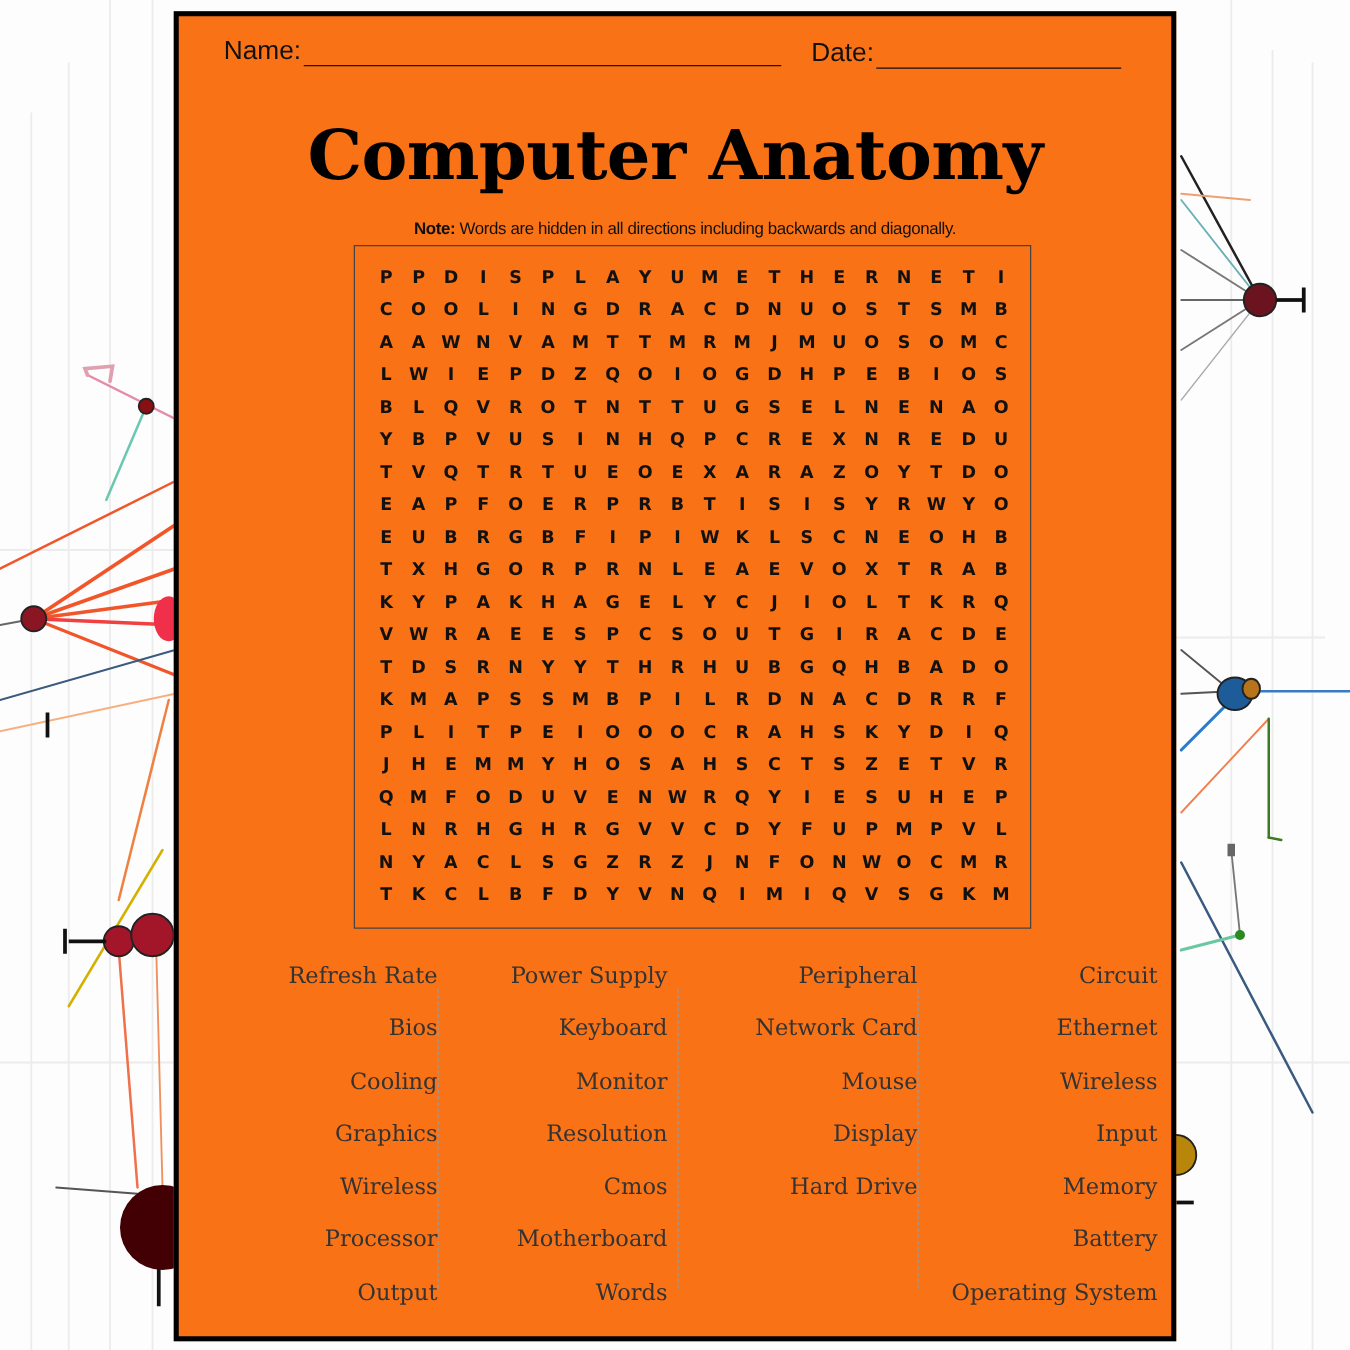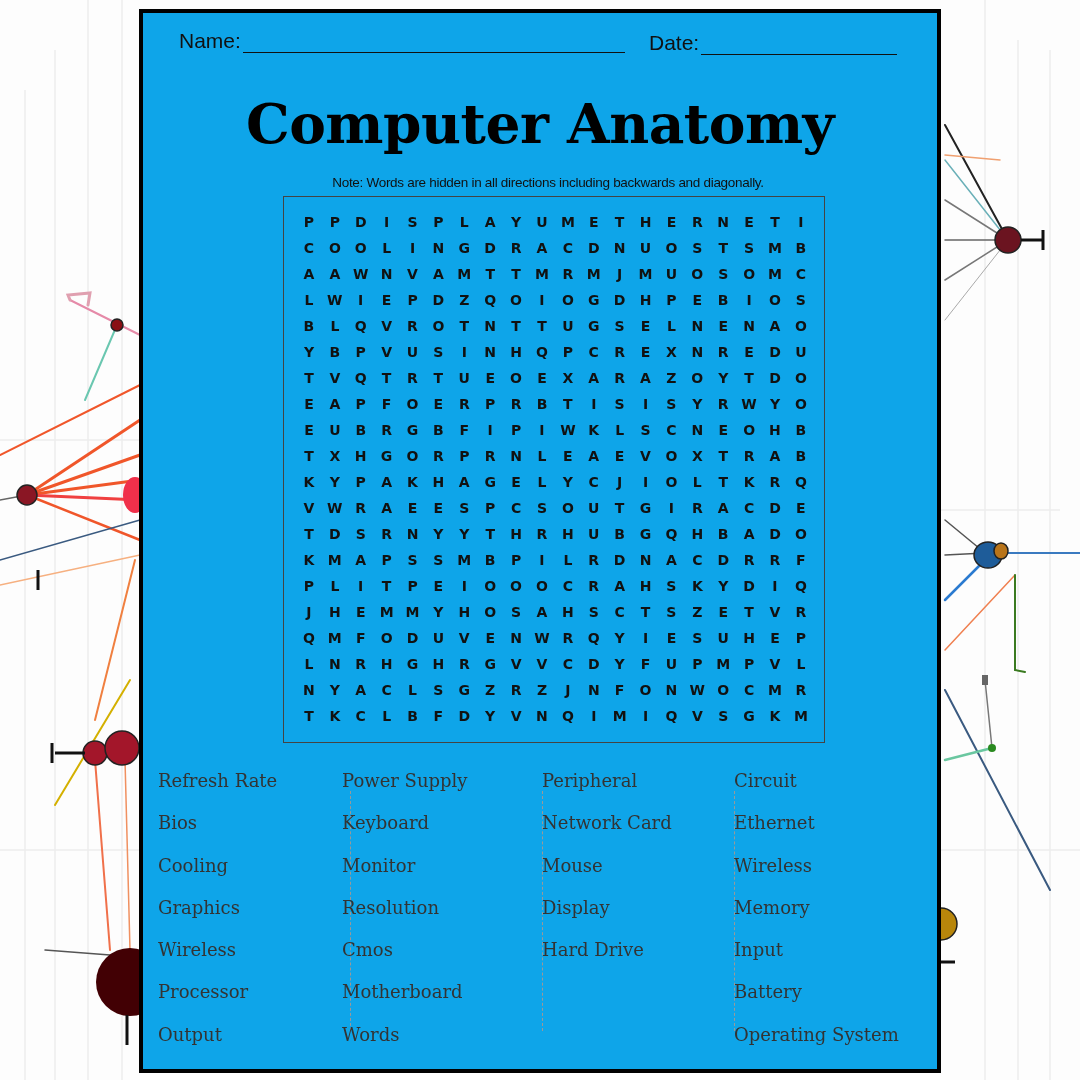--- a/index.html
+++ b/index.html
@@ -11,21 +11,21 @@
     }
     .bg-art {
       position: absolute; left: 0; top: 0;
       width: 1080px; height: 1080px;
       z-index: 0;
     }
     .page {
       position: absolute;
       left: 139px; top: 9px;
       width: 802px; height: 1064px;
-      background: #0ea5e9;
+      background: #f97316;
       border: 4px solid #000000;
       z-index: 1;
     }
     .header-row {
       position: absolute;
       top: 16px; left: 36px; right: 36px;
       height: 30px;
       font-family: "Liberation Sans Narrow", "Liberation Sans", sans-serif;
       font-size: 21px;
       color: #111;
@@ -61,21 +61,21 @@
       color: #000;
     }
     .note {
       position: absolute;
       top: 162px; left: 0; right: 0;
       text-align: center;
       font-size: 13.5px;
       color: #111;
       letter-spacing: -0.3px;
     }
-    .note b { font-weight: normal; margin-left: 16px; }
+    .note b { font-weight: bold; margin-left: 16px; }
     .grid-box {
       position: absolute;
       left: 140px; top: 183px;
       width: 542px; height: 547px;
       border: 1.5px solid #444;
     }
     .grid {
       position: absolute;
       left: 12px; top: 12px;
       display: grid;
@@ -94,21 +94,21 @@
       position: absolute;
       top: 756px; left: 15px;
       width: 768px; height: 290px;
     }
     .word-col {
       position: absolute; top: 0;
       width: 192px;
     }
     .word {
       height: 42.3px;
-      text-align: left;
+      text-align: right;
       font-family: "DejaVu Serif", "Liberation Serif", serif;
       font-size: 18px;
       color: #333;
       line-height: 24px;
     }
     .divider {
       position: absolute;
       top: 22px; height: 240px;
       border-left: 1.5px dashed #999;
     }
@@ -644,19 +644,19 @@
         <div class="word">Peripheral</div>
         <div class="word">Network Card</div>
         <div class="word">Mouse</div>
         <div class="word">Display</div>
         <div class="word">Hard Drive</div>
       </div>
       <div class="word-col" style="left: 576px;">
         <div class="word">Circuit</div>
         <div class="word">Ethernet</div>
         <div class="word">Wireless</div>
+        <div class="word">Input</div>
         <div class="word">Memory</div>
-        <div class="word">Input</div>
         <div class="word">Battery</div>
         <div class="word">Operating System</div>
       </div>
     </div>
 </div>
 
 </body></html>

